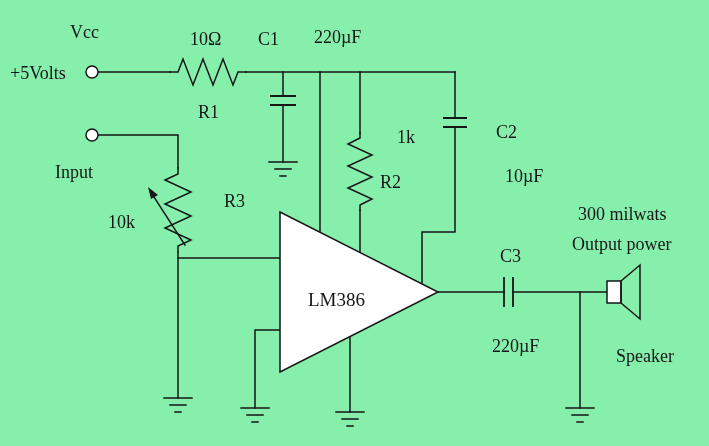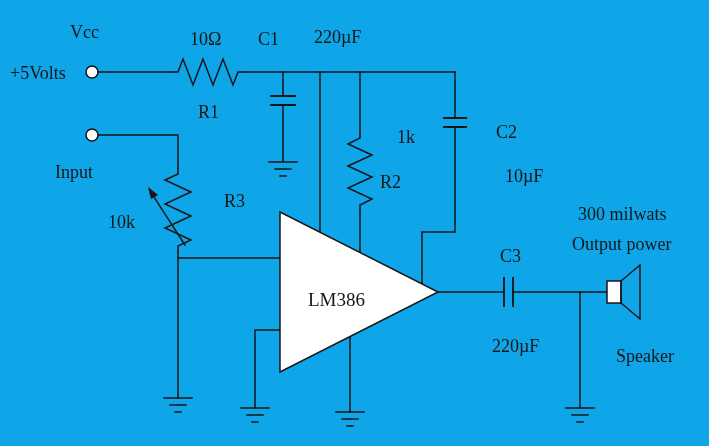--- a/index.html
+++ b/index.html
@@ -4,21 +4,21 @@
 <style>
   html, body {
     margin: 0;
     padding: 0;
     background: #ffffff;
   }
   .canvas {
     position: relative;
     width: 709px;
     height: 446px;
-    background: #0ea5e9;
+    background: #86efac;
     overflow: hidden;
   }
   svg { display: block; }
   .lbl {
     font-family: "Liberation Serif", "DejaVu Serif", serif;
     font-size: 18px;
     fill: #161616;
   }
   .lbl-big {
     font-family: "Liberation Serif", "DejaVu Serif", serif;

